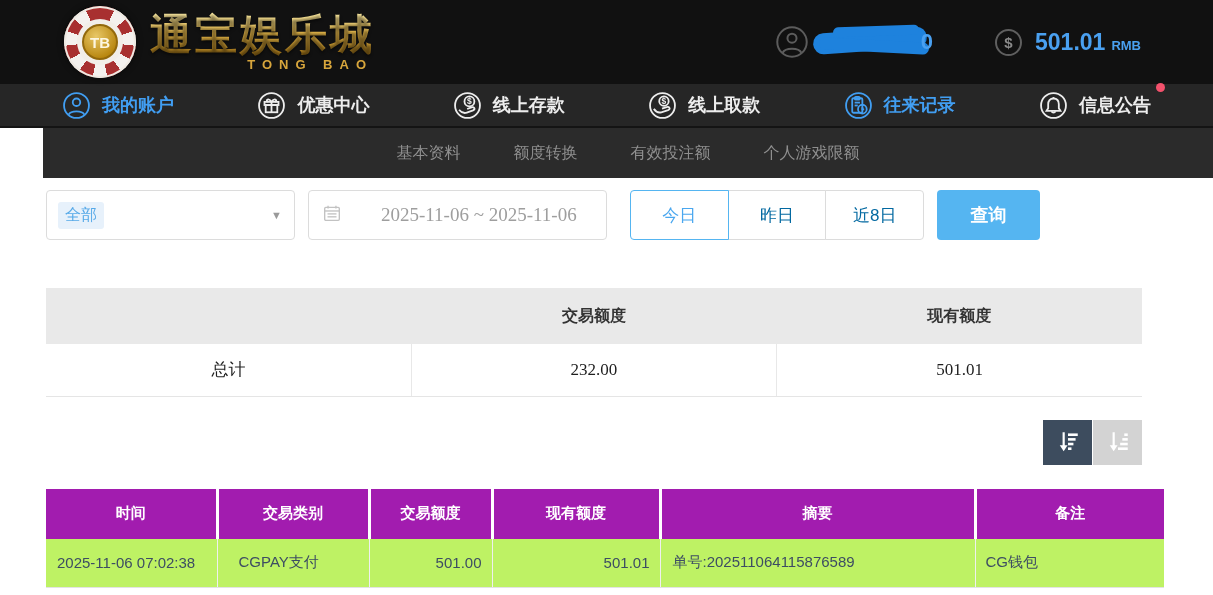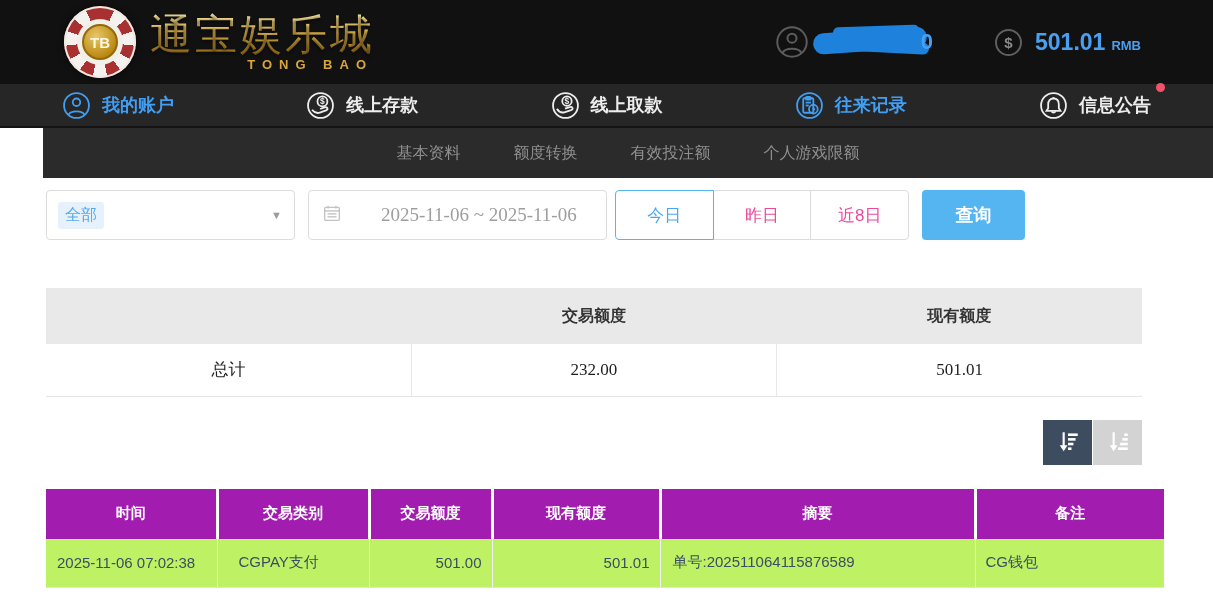--- a/index.html
+++ b/index.html
@@ -11,21 +11,21 @@
   .logo { display:flex; align-items:center; cursor:pointer; }
   .chip { width:72px; height:72px; border-radius:50%; position:relative; flex:0 0 auto;
     background:repeating-conic-gradient(#a83030 0 24deg, #f4f1ee 24deg 48deg);
     box-shadow:0 0 0 2px #efe9e2 inset, 0 0 6px rgba(0,0,0,.6); }
   .chip .mid { position:absolute; inset:13px; border-radius:50%; background:#f2eee8; }
   .chip .core { position:absolute; inset:18px; border-radius:50%;
     background:radial-gradient(circle at 38% 32%, #e8c766, #b8860f 75%);
     border:2px solid #93690c; display:flex; align-items:center; justify-content:center;
     color:#fdf6e0; font-weight:bold; font-size:15px; }
   .logo-text { margin-left:14px; position:relative; padding-bottom:14px; }
-  .logo-cn { font-size:42px; font-weight:normal; letter-spacing:3px; font-family:"Liberation Serif", serif;
+  .logo-cn { font-size:42px; font-weight:bold; letter-spacing:3px; font-family:"Liberation Serif", serif;
     background:linear-gradient(180deg,#fbe9a0 5%, #e7b94a 45%, #9a6d14 95%);
     -webkit-background-clip:text; background-clip:text; color:transparent; line-height:1.1;
     text-shadow:0 2px 3px rgba(0,0,0,.45); }
   .logo-en { position:absolute; right:2px; bottom:0; font-size:13px; font-weight:bold;
     letter-spacing:7px; color:#d8a63c; }
 
   .user-area { margin-left:auto; display:flex; align-items:center; }
   .user-icon-wrap { color:#5c5c5c; display:flex; }
   .scribble { position:relative; width:118px; height:34px; margin-left:4px; }
   .scribble .blob1 { position:absolute; left:0; top:5px; width:114px; height:21px; border-radius:11px;
@@ -59,22 +59,22 @@
   .content { padding:12px 71px 0 46px; }
 
   .filter-row { display:flex; align-items:stretch; height:50px; }
   .type-select { width:249px; border:1px solid #dcdcdc; border-radius:4px; display:flex; align-items:center;
     padding:0 12px 0 11px; cursor:pointer; background:#fff; }
   .type-chip { background:#e7f1fb; color:#56a9e8; font-size:16px; padding:3px 7px; border-radius:3px; }
   .caret { margin-left:auto; color:#9a9a9a; font-size:11px; }
   .date-input { width:299px; margin-left:13px; border:1px solid #dcdcdc; border-radius:4px; display:flex;
     align-items:center; padding:0 14px; cursor:pointer; background:#fff; color:#b5b5b5;gap:28px; }
   .date-text { color:#9e9e9e; font-size:19px; margin-left:12px; font-family:"Liberation Serif", serif; }
-  .range-group { display:flex; margin-left:8px; width:294px; }
-  .range-btn { flex:1; background:#fff; border:1px solid #dcdcdc; color:#ec4899; font-size:17px;
+  .range-group { display:flex; margin-left:23px; width:294px; }
+  .range-btn { flex:1; background:#fff; border:1px solid #dcdcdc; color:#0369a1; font-size:17px;
     display:flex; align-items:center; justify-content:center; cursor:pointer; margin-left:-1px; }
   .range-btn:first-child { margin-left:0; border-radius:4px 0 0 4px; }
   .range-btn:last-child { border-radius:0 4px 4px 0; }
   .range-btn.active { border-color:#55b5f1; color:#4aa7ef; z-index:2; }
   .query-btn { width:103px; margin-left:13px; background:#55b5f1; border:none; border-radius:4px;
     color:#fff; font-size:18px; font-weight:bold; cursor:pointer; }
 
   
   .summary-table { width:100%; border-collapse:collapse; margin-top:48px; table-layout:fixed; }
   .summary-table thead td { background:#e9e9e9; height:56px; text-align:center; font-size:16px;
@@ -146,20 +146,32 @@
     <span>
       <svg width="29" height="29" viewBox="0 0 24 24" fill="none" stroke="currentColor" stroke-width="1.5">
         <circle cx="12" cy="12" r="10.3"></circle>
           <circle cx="12" cy="9.3" r="3.1"></circle>
         <path d="M5.5 19.5 C7.3 15.9 16.7 15.9 18.5 19.5"></path>
       </svg>
     </span>
     <span>我的账户</span>
   </div>
 
+  <div class="nav-item">
+    <span>
+      <svg width="29" height="29" viewBox="0 0 24 24" fill="none" stroke="currentColor" stroke-width="1.5">
+        <circle cx="12" cy="12" r="10.3"></circle>
+        <rect x="6.2" y="9" width="11.6" height="2.6"></rect>
+        <rect x="7.2" y="11.6" width="9.6" height="6"></rect>
+        <line x1="12" y1="9" x2="12" y2="17.6"></line>
+        <path d="M12 9 C9.6 5.4 6.6 7.4 9 9 M12 9 C14.4 5.4 17.4 7.4 15 9"></path>
+      </svg>
+    </span>
+    <span>优惠中心</span>
+  </div>
 
   <div class="nav-item">
     <span>
       <svg width="29" height="29" viewBox="0 0 24 24" fill="none" stroke="currentColor" stroke-width="1.5">
         <circle cx="12" cy="12" r="10.3"></circle>
         <circle cx="13.6" cy="8.6" r="4.1"></circle>
         <text x="13.6" y="11" font-size="7" text-anchor="middle" fill="currentColor" stroke="none" font-weight="bold">$</text>
         <path d="M5 15.5 q3 3.6 6.4 2.4 l5.2 -1.9 q1.8 -0.8 1 -2 q-0.8 -1.1 -2.3 -0.5 l-3.6 1.4"></path>
       </svg>
     </span>

